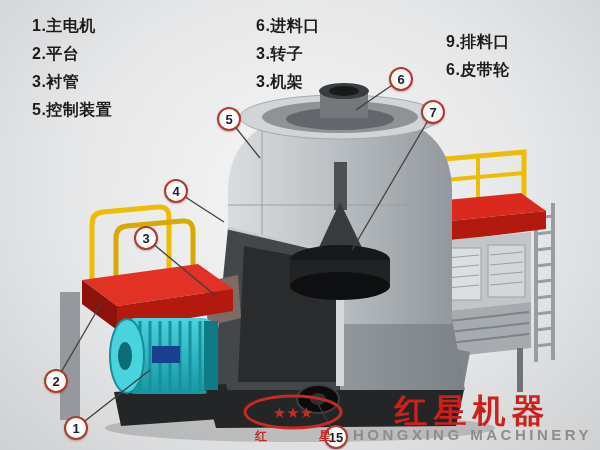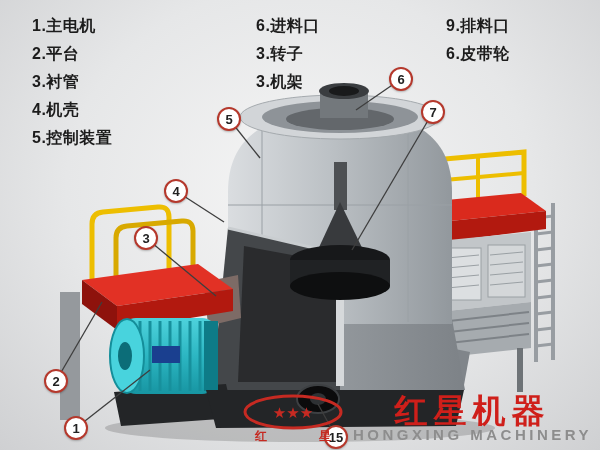--- a/index.html
+++ b/index.html
@@ -6,21 +6,21 @@
   body{font-family:"Liberation Sans","DejaVu Sans",sans-serif;}
   .scene{
     position:relative;width:600px;height:450px;overflow:hidden;
     background:radial-gradient(ellipse at 50% 42%, #f5f5f5 0%, #e6e7e8 55%, #cfd0d2 100%);
   }
   .machine-svg{position:absolute;left:0;top:0;z-index:1;}
   .legend{position:absolute;left:0;top:0;width:600px;z-index:3;}
   .legend-col{position:absolute;top:12px;}
   .legend-col.c1{left:32px;}
   .legend-col.c2{left:236px;margin-left:20px;}
-  .legend-col.c3{left:446px;}
+  .legend-col.c3{left:446px;margin-top:16px;}
   .legend-item{
     font-size:16px;line-height:28px;font-weight:600;color:#1c1c1c;
     white-space:nowrap;letter-spacing:0.5px;
   }
   .callout{
     position:absolute;z-index:4;box-sizing:border-box;
     width:24px;height:24px;border-radius:50%;
     border:2px solid #b5382c;background:#ffffff;
     display:flex;align-items:center;justify-content:center;
     font-size:13px;font-weight:bold;color:#222;
@@ -220,21 +220,20 @@
       <line x1="433" y1="112" x2="352" y2="250"></line>
       <line x1="336" y1="437" x2="318" y2="404"></line>
     </g>
   </svg>
 
   <div class="legend">
     <div class="legend-col c1">
       <div class="legend-item">1.主电机</div>
       <div class="legend-item">2.平台</div>
       <div class="legend-item">3.衬管</div>
-      <div class="legend-item">4.机壳</div>
       <div class="legend-item">5.控制装置</div>
     </div>
     <div class="legend-col c2">
       <div class="legend-item">6.进料口</div>
       <div class="legend-item">3.转子</div>
       <div class="legend-item">3.机架</div>
     </div>
     <div class="legend-col c3">
       <div class="legend-item">9.排料口</div>
       <div class="legend-item">6.皮带轮</div>

